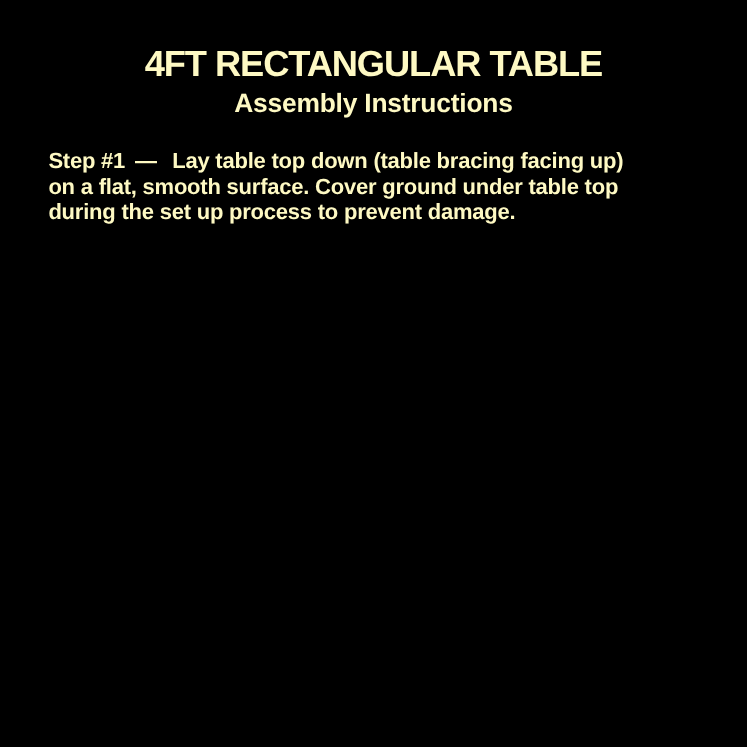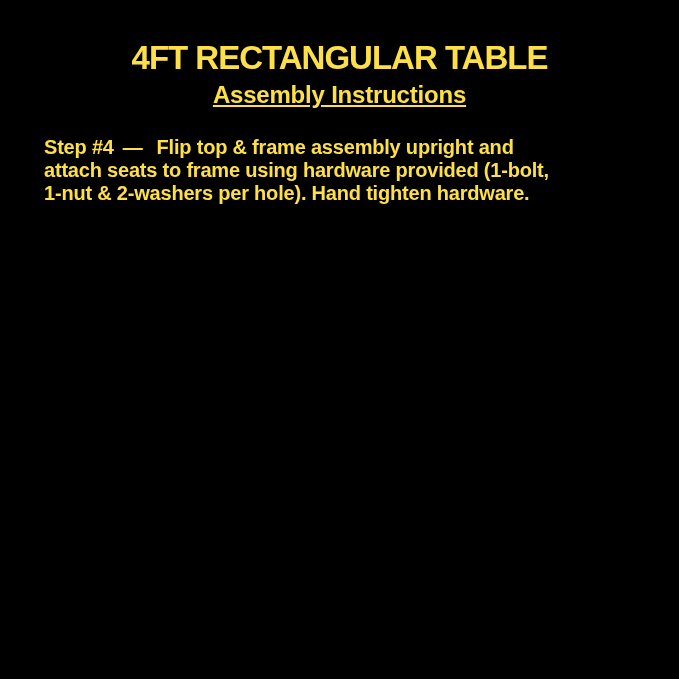--- a/index.html
+++ b/index.html
@@ -2,55 +2,54 @@
 <html><head>
 <meta charset="utf-8">
 <style>
   * { box-sizing: border-box; }
   html, body { margin: 0; padding: 0; background: #000; }
   .poster {
     position: relative;
     width: 679px;
     height: 679px;
     background: #000000;
-    color: #fde047;
+    color: #fef9c3;
     font-family: "Liberation Sans", sans-serif;
     font-weight: 700;
     overflow: hidden;
   }
   .header { padding-top: 36px; text-align: center; }
   .title {
     margin: 0;
     font-size: 33px;
     line-height: 44px;
     letter-spacing: -1px;
   }
   .subtitle {
     margin: 0;
     font-size: 24px;
     line-height: 30px;
     letter-spacing: -0.2px;
-    text-decoration: underline;
   }
   .steps { padding: 26px 18px 0 44px; }
   .step {
     margin: 0 0 22px 0;
     font-size: 20px;
     line-height: 23px;
     letter-spacing: -0.2px;
     white-space: pre-line; 
   }
   .step-sep { margin: 0 14px 0 9px; }
 </style>
 </head>
 <body>
 
 <div class="poster">
   <div class="header">
     <h1 class="title">4FT RECTANGULAR TABLE</h1>
     <h2 class="subtitle">Assembly Instructions</h2>
   </div>
   <div class="steps">
-    <p class="step"><span class="step-label">Step #4</span><span class="step-sep">—</span><span class="step-text">Flip top &amp; frame assembly upright and
-attach seats to frame using hardware provided (1-bolt,
-1-nut &amp; 2-washers per hole). Hand tighten hardware.</span></p>
+    <p class="step"><span class="step-label">Step #1</span><span class="step-sep">—</span><span class="step-text">Lay table top down (table bracing facing up)
+on a flat, smooth surface. Cover ground under table top
+during the set up process to prevent damage.</span></p>
   </div>
 </div>
 
 </body></html>

